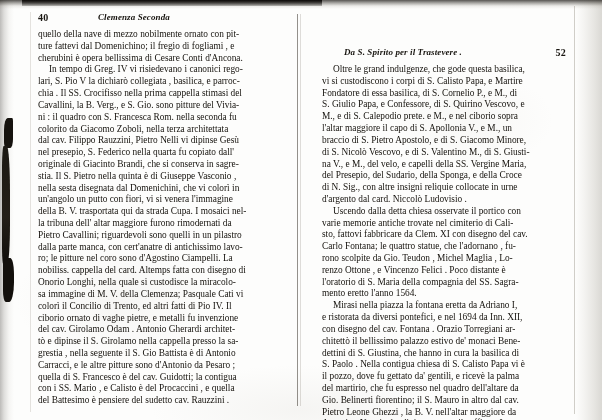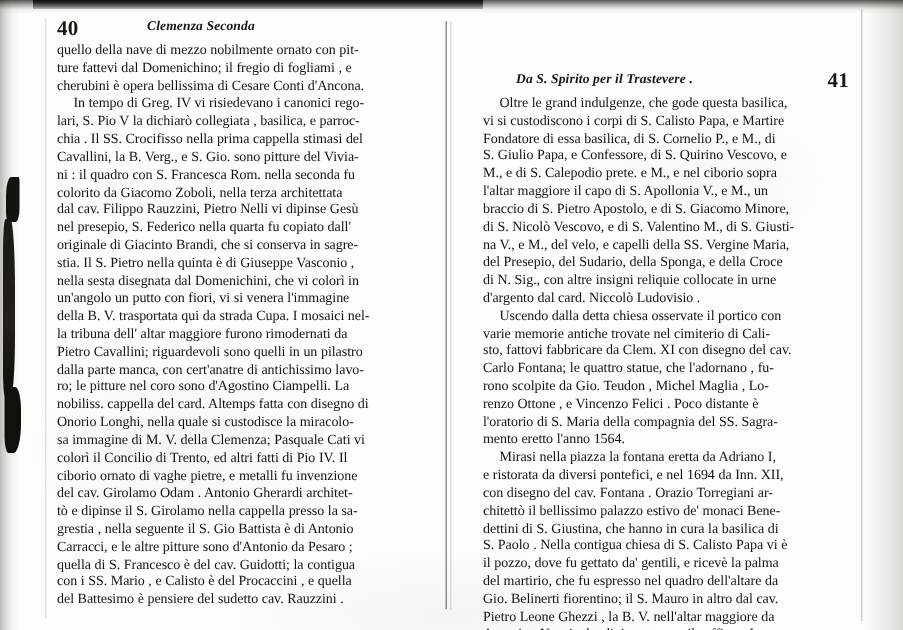--- a/index.html
+++ b/index.html
@@ -128,21 +128,21 @@
   .column.right { left: 322px; width: 248px; margin-top: 35px; }
 
   .folio-row {
     position: relative;
     height: 15px;
     margin-bottom: 2px;
   }
   .folio {
     position: absolute;
     top: 0;
-    font-size: 14px;
+    font-size: 10px;
     font-weight: bold;
     letter-spacing: 0.2px;
     color: #1a1712;
   }
   .folio.num-left   { left: 0px; }
   .folio.num-right  { right: 4px; }
 
   .running-head {
     position: absolute;
     top: 0;
@@ -187,21 +187,21 @@
     <div class="folio-row">
       <span class="folio num-left">40</span>
       <span class="running-head rh-left">Clemenza Seconda</span>
     </div>
     <div class="body"><span class="line" style="display: inline-block; transform-origin: left center; transform: scaleX(1); width: 252px;">quello della nave di mezzo nobilmente ornato con pit-</span><span class="line" style="display: inline-block; transform-origin: left center; transform: scaleX(1); width: 252px;">ture fattevi dal Domenichino; il fregio di fogliami , e</span><span class="line" style="display: inline-block; transform-origin: left center; transform: scaleX(1); width: 252px;">cherubini è opera bellissima di Cesare Conti d'Ancona.</span><span class="line indent" style="display: inline-block; transform-origin: left center; transform: scaleX(1); width: 252px;">In tempo di Greg. IV vi risiedevano i canonici rego-</span><span class="line" style="display: inline-block; transform-origin: left center; transform: scaleX(1); width: 252px;">lari, S. Pio V la dichiarò collegiata , basilica, e parroc-</span><span class="line" style="display: inline-block; transform-origin: left center; transform: scaleX(1); width: 252px;">chia . Il SS. Crocifisso nella prima cappella stimasi del</span><span class="line" style="display: inline-block; transform-origin: left center; transform: scaleX(1); width: 252px;">Cavallini, la B. Verg., e S. Gio. sono pitture del Vivia-</span><span class="line" style="display: inline-block; transform-origin: left center; transform: scaleX(1); width: 252px;">ni : il quadro con S. Francesca Rom. nella seconda fu</span><span class="line" style="display: inline-block; transform-origin: left center; transform: scaleX(1); width: 252px;">colorito da Giacomo Zoboli, nella terza architettata</span><span class="line" style="display: inline-block; transform-origin: left center; transform: scaleX(1); width: 252px;">dal cav. Filippo Rauzzini, Pietro Nelli vi dipinse Gesù</span><span class="line" style="display: inline-block; transform-origin: left center; transform: scaleX(1); width: 252px;">nel presepio, S. Federico nella quarta fu copiato dall'</span><span class="line" style="display: inline-block; transform-origin: left center; transform: scaleX(1); width: 252px;">originale di Giacinto Brandi, che si conserva in sagre-</span><span class="line" style="display: inline-block; transform-origin: left center; transform: scaleX(1); width: 252px;">stia. Il S. Pietro nella quinta è di Giuseppe Vasconio ,</span><span class="line" style="display: inline-block; transform-origin: left center; transform: scaleX(1); width: 252px;">nella sesta disegnata dal Domenichini, che vi colorì in</span><span class="line" style="display: inline-block; transform-origin: left center; transform: scaleX(1); width: 252px;">un'angolo un putto con fiori, vi si venera l'immagine</span><span class="line" style="display: inline-block; transform-origin: left center; transform: scaleX(1); width: 252px;">della B. V. trasportata qui da strada Cupa. I mosaici nel-</span><span class="line" style="display: inline-block; transform-origin: left center; transform: scaleX(1); width: 252px;">la tribuna dell' altar maggiore furono rimodernati da</span><span class="line" style="display: inline-block; transform-origin: left center; transform: scaleX(1); width: 252px;">Pietro Cavallini; riguardevoli sono quelli in un pilastro</span><span class="line" style="display: inline-block; transform-origin: left center; transform: scaleX(1); width: 252px;">dalla parte manca, con cert'anatre di antichissimo lavo-</span><span class="line" style="display: inline-block; transform-origin: left center; transform: scaleX(1); width: 252px;">ro; le pitture nel coro sono d'Agostino Ciampelli. La</span><span class="line" style="display: inline-block; transform-origin: left center; transform: scaleX(1); width: 252px;">nobiliss. cappella del card. Altemps fatta con disegno di</span><span class="line" style="display: inline-block; transform-origin: left center; transform: scaleX(1); width: 252px;">Onorio Longhi, nella quale si custodisce la miracolo-</span><span class="line" style="display: inline-block; transform-origin: left center; transform: scaleX(1); width: 252px;">sa immagine di M. V. della Clemenza; Pasquale Cati vi</span><span class="line" style="display: inline-block; transform-origin: left center; transform: scaleX(1); width: 252px;">colorì il Concilio di Trento, ed altri fatti di Pio IV. Il</span><span class="line" style="display: inline-block; transform-origin: left center; transform: scaleX(1); width: 252px;">ciborio ornato di vaghe pietre, e metalli fu invenzione</span><span class="line" style="display: inline-block; transform-origin: left center; transform: scaleX(1); width: 252px;">del cav. Girolamo Odam . Antonio Gherardi architet-</span><span class="line" style="display: inline-block; transform-origin: left center; transform: scaleX(1); width: 252px;">tò e dipinse il S. Girolamo nella cappella presso la sa-</span><span class="line" style="display: inline-block; transform-origin: left center; transform: scaleX(1); width: 252px;">grestia , nella seguente il S. Gio Battista è di Antonio</span><span class="line" style="display: inline-block; transform-origin: left center; transform: scaleX(1); width: 252px;">Carracci, e le altre pitture sono d'Antonio da Pesaro ;</span><span class="line" style="display: inline-block; transform-origin: left center; transform: scaleX(1); width: 252px;">quella di S. Francesco è del cav. Guidotti; la contigua</span><span class="line" style="display: inline-block; transform-origin: left center; transform: scaleX(1); width: 252px;">con i SS. Mario , e Calisto è del Procaccini , e quella</span><span class="line" style="display: inline-block; transform-origin: left center; transform: scaleX(1); width: 252px;">del Battesimo è pensiere del sudetto cav. Rauzzini .</span></div>
   </div>
 
   <div class="column right">
     <div class="folio-row">
       <span class="running-head rh-right">Da S. Spirito per il Trastevere .</span>
-      <span class="folio num-right">41</span>
+      <span class="folio num-right">52</span>
     </div>
     <div class="body"><span class="line indent" style="display: inline-block; transform-origin: left center; transform: scaleX(1); width: 248px;">Oltre le grand indulgenze, che gode questa basilica,</span><span class="line" style="display: inline-block; transform-origin: left center; transform: scaleX(1); width: 248px;">vi si custodiscono i corpi di S. Calisto Papa, e Martire</span><span class="line" style="display: inline-block; transform-origin: left center; transform: scaleX(1); width: 248px;">Fondatore di essa basilica, di S. Cornelio P., e M., di</span><span class="line" style="display: inline-block; transform-origin: left center; transform: scaleX(1); width: 248px;">S. Giulio Papa, e Confessore, di S. Quirino Vescovo, e</span><span class="line" style="display: inline-block; transform-origin: left center; transform: scaleX(1); width: 248px;">M., e di S. Calepodio prete. e M., e nel ciborio sopra</span><span class="line" style="display: inline-block; transform-origin: left center; transform: scaleX(1); width: 248px;">l'altar maggiore il capo di S. Apollonia V., e M., un</span><span class="line" style="display: inline-block; transform-origin: left center; transform: scaleX(1); width: 248px;">braccio di S. Pietro Apostolo, e di S. Giacomo Minore,</span><span class="line" style="display: inline-block; transform-origin: left center; transform: scaleX(1); width: 248px;">di S. Nicolò Vescovo, e di S. Valentino M., di S. Giusti-</span><span class="line" style="display: inline-block; transform-origin: left center; transform: scaleX(1); width: 248px;">na V., e M., del velo, e capelli della SS. Vergine Maria,</span><span class="line" style="display: inline-block; transform-origin: left center; transform: scaleX(1); width: 248px;">del Presepio, del Sudario, della Sponga, e della Croce</span><span class="line" style="display: inline-block; transform-origin: left center; transform: scaleX(1); width: 248px;">di N. Sig., con altre insigni reliquie collocate in urne</span><span class="line" style="display: inline-block; transform-origin: left center; transform: scaleX(1); width: 248px;">d'argento dal card. Niccolò Ludovisio .</span><span class="line indent" style="display: inline-block; transform-origin: left center; transform: scaleX(1); width: 248px;">Uscendo dalla detta chiesa osservate il portico con</span><span class="line" style="display: inline-block; transform-origin: left center; transform: scaleX(1); width: 248px;">varie memorie antiche trovate nel cimiterio di Cali-</span><span class="line" style="display: inline-block; transform-origin: left center; transform: scaleX(1); width: 248px;">sto, fattovi fabbricare da Clem. XI con disegno del cav.</span><span class="line" style="display: inline-block; transform-origin: left center; transform: scaleX(1); width: 248px;">Carlo Fontana; le quattro statue, che l'adornano , fu-</span><span class="line" style="display: inline-block; transform-origin: left center; transform: scaleX(1); width: 248px;">rono scolpite da Gio. Teudon , Michel Maglia , Lo-</span><span class="line" style="display: inline-block; transform-origin: left center; transform: scaleX(1); width: 248px;">renzo Ottone , e Vincenzo Felici . Poco distante è</span><span class="line" style="display: inline-block; transform-origin: left center; transform: scaleX(1); width: 248px;">l'oratorio di S. Maria della compagnia del SS. Sagra-</span><span class="line" style="display: inline-block; transform-origin: left center; transform: scaleX(1); width: 248px;">mento eretto l'anno 1564.</span><span class="line indent" style="display: inline-block; transform-origin: left center; transform: scaleX(1); width: 248px;">Mirasi nella piazza la fontana eretta da Adriano I,</span><span class="line" style="display: inline-block; transform-origin: left center; transform: scaleX(1); width: 248px;">e ristorata da diversi pontefici, e nel 1694 da Inn. XII,</span><span class="line" style="display: inline-block; transform-origin: left center; transform: scaleX(1); width: 248px;">con disegno del cav. Fontana . Orazio Torregiani ar-</span><span class="line" style="display: inline-block; transform-origin: left center; transform: scaleX(1); width: 248px;">chitettò il bellissimo palazzo estivo de' monaci Bene-</span><span class="line" style="display: inline-block; transform-origin: left center; transform: scaleX(1); width: 248px;">dettini di S. Giustina, che hanno in cura la basilica di</span><span class="line" style="display: inline-block; transform-origin: left center; transform: scaleX(1); width: 248px;">S. Paolo . Nella contigua chiesa di S. Calisto Papa vi è</span><span class="line" style="display: inline-block; transform-origin: left center; transform: scaleX(1); width: 248px;">il pozzo, dove fu gettato da' gentili, e ricevè la palma</span><span class="line" style="display: inline-block; transform-origin: left center; transform: scaleX(1); width: 248px;">del martirio, che fu espresso nel quadro dell'altare da</span><span class="line" style="display: inline-block; transform-origin: left center; transform: scaleX(1); width: 248px;">Gio. Belinerti fiorentino; il S. Mauro in altro dal cav.</span><span class="line" style="display: inline-block; transform-origin: left center; transform: scaleX(1); width: 248px;">Pietro Leone Ghezzi , la B. V. nell'altar maggiore da</span><span class="line" style="display: inline-block; transform-origin: left center; transform: scaleX(1); width: 248px;">Avanzino Nucci, che dipinse ancora il soffitto . Incon-</span><span class="line" style="display: inline-block; transform-origin: left center; transform: scaleX(1); width: 248px;">tro vi è il conservatorio dell'Assunta, la strada a man</span></div>
   </div>
 
   <div class="gutter-rule"></div>
   <div class="gutter-rule thin"></div>
   <div class="edge-rule left"></div>
   <div class="edge-rule right"></div>
   <div class="right-margin"></div>
   <div class="binding-shadow"></div>

